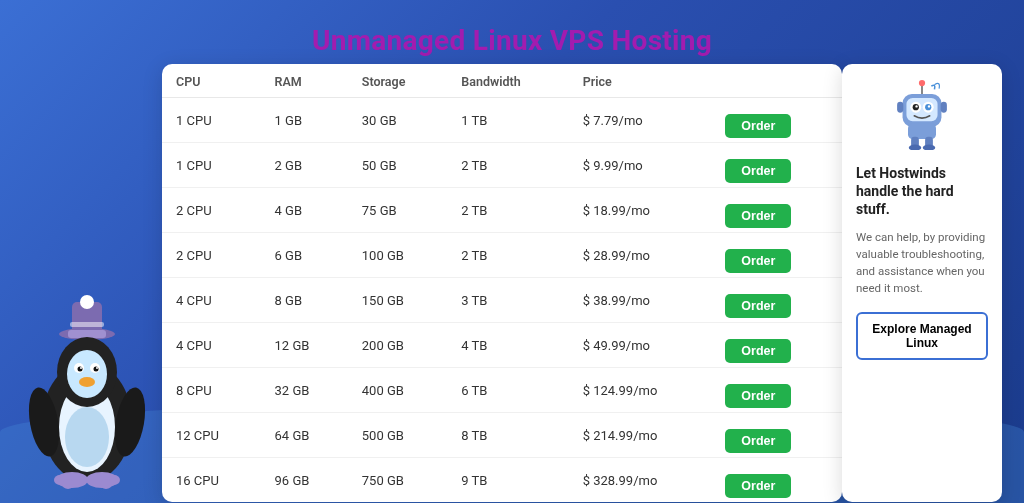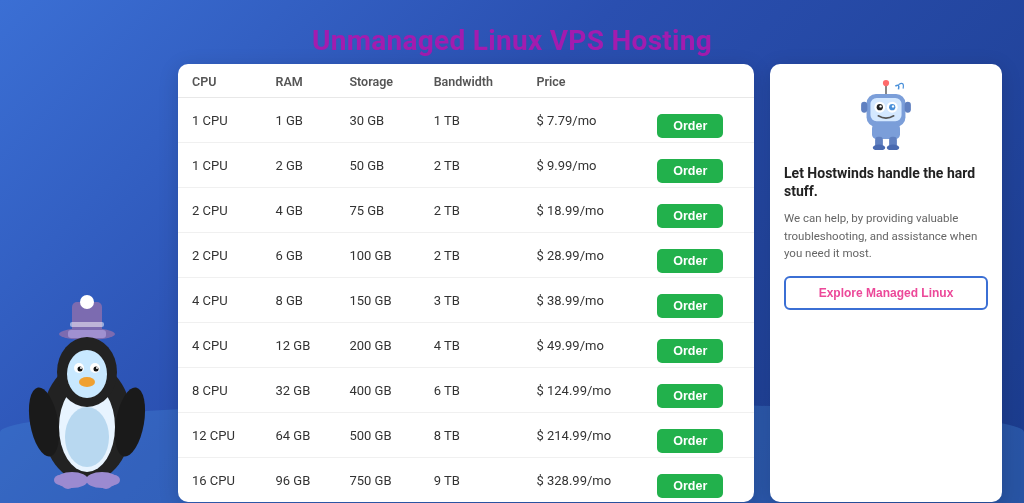--- a/index.html
+++ b/index.html
@@ -31,21 +31,20 @@
       color: #a21caf;
       font-size: 28px;
       font-weight: 700;
       margin-bottom: 7px;
       text-align: center;
       letter-spacing: 0.3px;
     }
 
     .main-content {
       display: flex;
-      gap: 16px;
       width: 100%;
       max-width: 980px;
       position: relative;
       z-index: 1;
     }
 
     
     .penguin-area {
       width: 140px;
       flex-shrink: 0;
@@ -108,21 +107,21 @@
       padding: 5px 16px;
       font-size: 12.5px;
       font-weight: 600;
       cursor: pointer;
       white-space: nowrap;
       margin-top: 12px;
     }
 
     
     .side-panel {
-      width: 232px;
+      width: 160px;
       flex-shrink: 0;
       background: #fff;
       border-radius: 10px;
       padding: 16px 14px;
       box-shadow: 0 4px 20px rgba(0,0,0,0.15);
       display: flex;
       flex-direction: column;
       gap: 10px;
     }
 
@@ -142,21 +141,21 @@
     .side-panel-desc {
       font-size: 11.5px;
       color: #666;
       line-height: 1.5;
     }
 
     .explore-btn {
       display: block;
       text-align: center;
       border: 2px solid #3b6fd4;
-      color: #ec4899;
+      color: #000000;
       border-radius: 6px;
       padding: 8px 6px;
       font-size: 12px;
       font-weight: 600;
       cursor: pointer;
       background: #fff;
       margin-top: 4px;
     }
 
     

